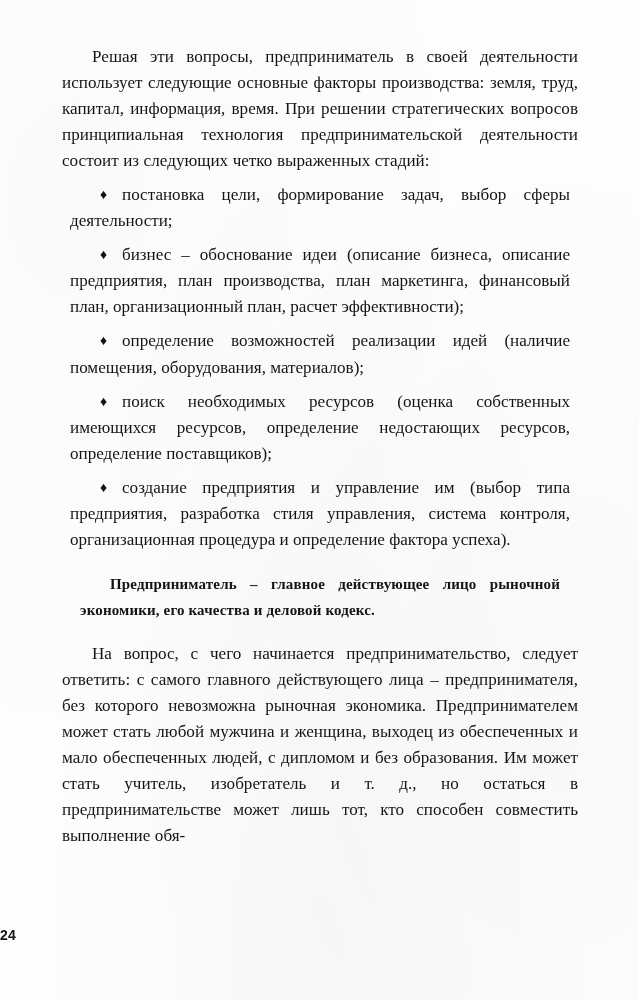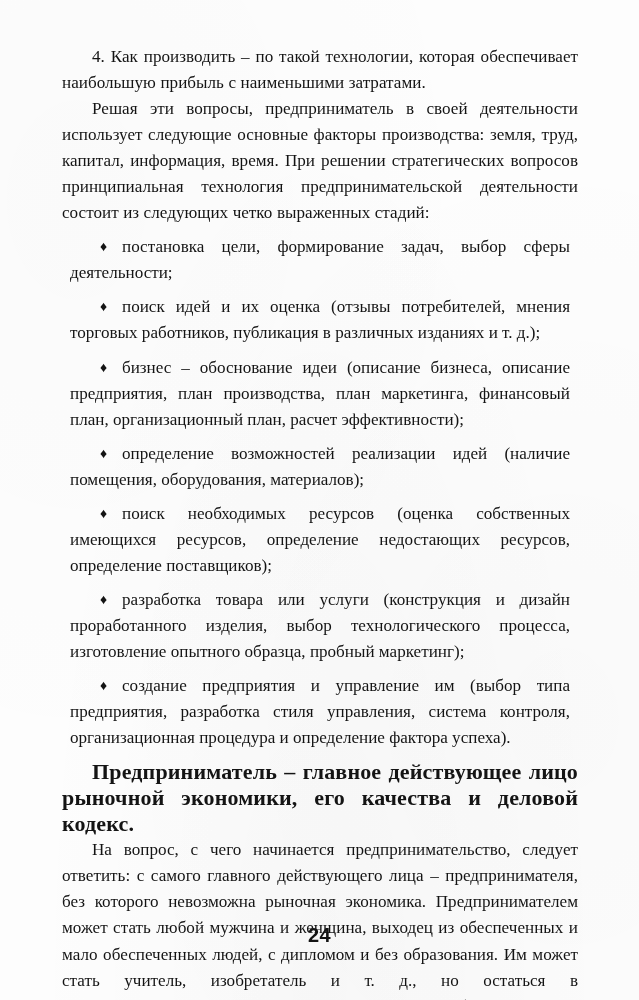--- a/index.html
+++ b/index.html
@@ -70,22 +70,22 @@
     display: inline-block;
     width: 52px;
     text-indent: 0;
     padding-left: 30px;
     box-sizing: border-box;
     font-size: 14px;
     vertical-align: 1px;
   }
 
   p.heading-bold {
-    margin: 0;
-    font-size: 22px;
+    margin: 18px;
+    font-size: 15px;
     line-height: 26.05px;
     text-align: justify;
     text-indent: 30px;
     font-weight: bold;
     letter-spacing: 0.15px;
   }
 
   .gap-before {
     margin-top: 11px;
     font-family: Liberation Serif, serif;
@@ -94,52 +94,48 @@
   .gap-before-lg {
     margin-top: 13px;
   }
 
   
   .folio {
     position: absolute;
     left: 0;
     right: 0;
     top: 925px;
-    text-align: center;
-    font-size: 20px;
+    font-size: 14px;
     line-height: 20px;
     font-family: "Liberation Sans", "DejaVu Sans", sans-serif;
     font-weight: bold;
     letter-spacing: 0.3px;
   }
 </style>
 </head>
 <body>
 
 <div class="page">
 
   <div class="text-column">
 
-    <p class="para">4. Как производить – по такой технологии, которая обеспечивает наибольшую прибыль с наименьшими затратами.</p>
 
 
 
     <p class="para gap-before">Решая эти вопросы, предприниматель в своей деятельности использует следующие основные факторы производства: земля, труд, капитал, информация, время. При решении стратегических вопросов принципиальная технология предпринимательской деятельности состоит из следующих четко выраженных стадий:</p>
 
     <p class="bullet gap-before"><span class="marker">♦</span><span>постановка цели, формирование задач, выбор сферы деятельности;</span></p>
 
-    <p class="bullet"><span class="marker">♦</span><span>поиск идей и их оценка (отзывы потребителей, мнения торговых работников, публикация в различных изданиях и т. д.);</span></p>
 
     <p class="bullet"><span class="marker">♦</span><span>бизнес – обоснование идеи (описание бизнеса, описание предприятия, план производства, план маркетинга, финансовый план, организационный план, расчет эффективности);</span></p>
 
     <p class="bullet"><span class="marker">♦</span><span>определение возможностей реализации идей (наличие помещения, оборудования, материалов);</span></p>
 
     <p class="bullet"><span class="marker">♦</span><span>поиск необходимых ресурсов (оценка собственных имеющихся ресурсов, определение недостающих ресурсов, определение поставщиков);</span></p>
 
-    <p class="bullet"><span class="marker">♦</span><span>разработка товара или услуги (конструкция и дизайн проработанного изделия, выбор технологического процесса, изготовление опытного образца, пробный маркетинг);</span></p>
 
     <p class="bullet"><span class="marker">♦</span><span>создание предприятия и управление им (выбор типа предприятия, разработка стиля управления, система контроля, организационная процедура и определение фактора успеха).</span></p>
 
     <p class="heading-bold gap-before-lg">Предприниматель – главное действующее лицо рыночной экономики, его качества и деловой кодекс.</p>
 
     <p class="para gap-before">На вопрос, с чего начинается предпринимательство, следует ответить: с самого главного действующего лица – предпринимателя, без которого невозможна рыночная экономика. Предпринимателем может стать любой мужчина и женщина, выходец из обеспеченных и мало обеспеченных людей, с дипломом и без образования. Им может стать учитель, изобретатель и т. д., но остаться в предпринимательстве может лишь тот, кто способен совместить выполнение обя-</p>
 
   </div>
 
   <div class="folio">24</div>

